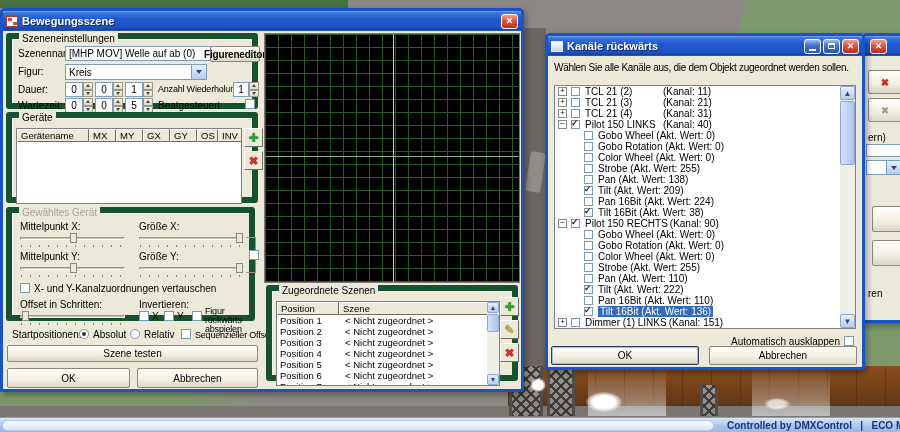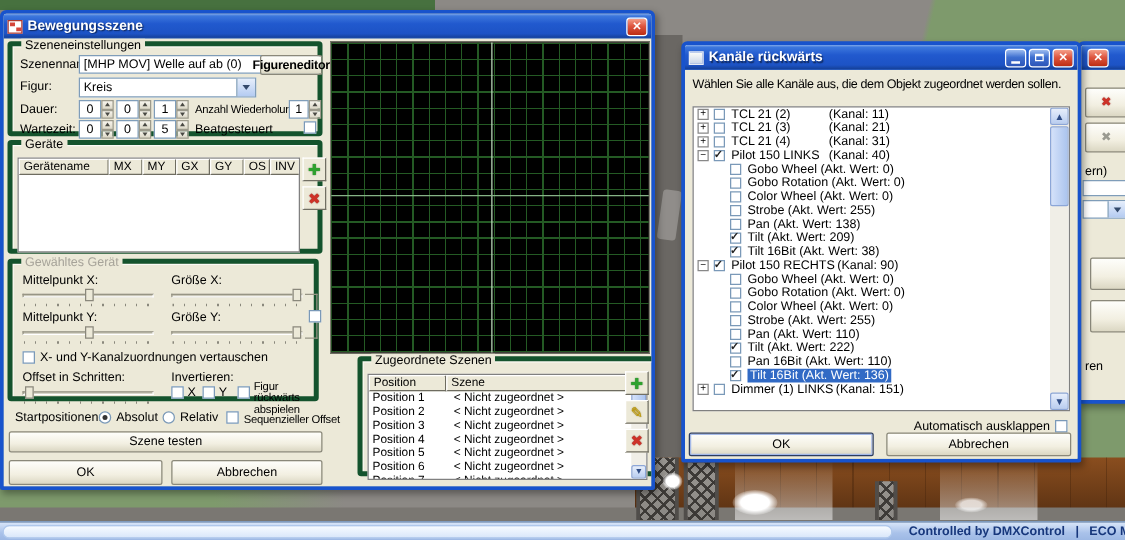--- a/index.html
+++ b/index.html
@@ -50,21 +50,21 @@
   .tb-btn.red{background:linear-gradient(180deg,#F5A089,#DE5640 45%,#BC2D13);}
   .glyph-min::after{content:"";width:7px;height:2px;background:#fff;margin-top:7px;}
   .glyph-max::after{content:"";width:7px;height:6px;border:1px solid #fff;border-top-width:2px;box-sizing:border-box;}
   .win-body{position:relative;background:#ECE9D8;}
   .mov-icon{width:12px;height:11px;background:#fff;border:1px solid #B03A30;box-sizing:border-box;position:relative;flex:none;}
   .mov-icon::after{content:"";position:absolute;left:1px;top:1px;width:4px;height:3px;background:#D5453A;
     box-shadow:5px 4px 0 #D5453A;}
   .chan-icon{width:12px;height:11px;background:linear-gradient(#FDFDF8,#C9D6EA);border:1px solid #E8ECF4;box-sizing:border-box;flex:none;}
 
   
-  .grp{position:absolute;border:4px solid #14532d;border-radius:3px;box-shadow:inset 1px 1px 0 #FBFAF5;box-sizing:border-box;padding-left:24px;}
+  .grp{position:absolute;border:6px solid #14532d;border-radius:3px;box-shadow:inset 1px 1px 0 #FBFAF5;box-sizing:border-box;padding-left:24px;}
   .grp-lbl{position:absolute;top:-6px;left:7px;background:#ECE9D8;padding:0 3px;line-height:11px;white-space:nowrap;}
   .grp-lbl.dim{color:#A6A399;}
   .lbl{position:absolute;white-space:nowrap;line-height:11px;}
   .sm{font-size:9px;letter-spacing:-.2px;}
   .inputbox{position:absolute;background:#fff;border:1px solid #7F9DB9;font-size:10px;padding:1px 3px;
     box-sizing:border-box;font-family:"Liberation Sans",sans-serif;margin:0;}
   .selbox{position:absolute;background:#fff;border:1px solid #7F9DB9;box-sizing:border-box;display:flex;align-items:center;}
   .selbox .sval{flex:1;padding-left:3px;white-space:nowrap;overflow:hidden;}
   .sel-arrow{width:14px;height:100%;background:linear-gradient(#E6EEFB,#B4CBF1);border-left:1px solid #7F9DB9;
     display:flex;align-items:center;justify-content:center;flex:none;}
@@ -323,21 +323,21 @@
     <div class="btn" style="left:4px;top:314px;width:251px;height:17px;">Szene testen</div>
     <div class="btn" style="left:4px;top:337px;width:123px;height:20px;">OK</div>
     <div class="btn" style="left:134px;top:337px;width:121px;height:20px;">Abbrechen</div>
 
     <div class="gridpanel">
       <div class="glines"></div>
       <div class="crossv"></div>
       <div class="crossh"></div>
     </div>
 
-    <div class="grp" style="left:263px;top:254px;width:252px;height:96px;margin-left:20px;">
+    <div class="grp" style="left:263px;top:254px;width:252px;height:96px;">
       <span class="grp-lbl">Zugeordnete Szenen</span>
       <div class="tbl" style="left:4px;top:10px;width:224px;height:85px;">
         <div class="thead">
             <span class="th" style="width: 62px;">Position</span>
             <span class="th" style="width: 150px;">Szene</span>
           </div>
         <div>
             <div class="trow">
               <span style="width: 62px;">Position 1</span>
               <span style="width: 150px;">&lt; Nicht zugeordnet &gt;</span>
@@ -441,20 +441,24 @@
           </div>
           <div class="tree-row child">
             <span class="tchk"></span>
             <span class="tname">Pan (Akt. Wert: 138)</span>
           </div>
           <div class="tree-row child">
             <span class="tchk on"></span>
             <span class="tname">Tilt (Akt. Wert: 209)</span>
           </div>
           <div class="tree-row child">
+            <span class="tchk"></span>
+            <span class="tname">Pan 16Bit (Akt. Wert: 224)</span>
+          </div>
+          <div class="tree-row child">
             <span class="tchk on"></span>
             <span class="tname">Tilt 16Bit (Akt. Wert: 38)</span>
           </div>
           <div class="tree-row">
             <span class="exp">−</span>
             <span class="tchk on"></span>
             <span class="tname minw">Pilot 150 RECHTS</span>
             <span class="tchan">(Kanal: 90)</span>
           </div>
           <div class="tree-row child">

